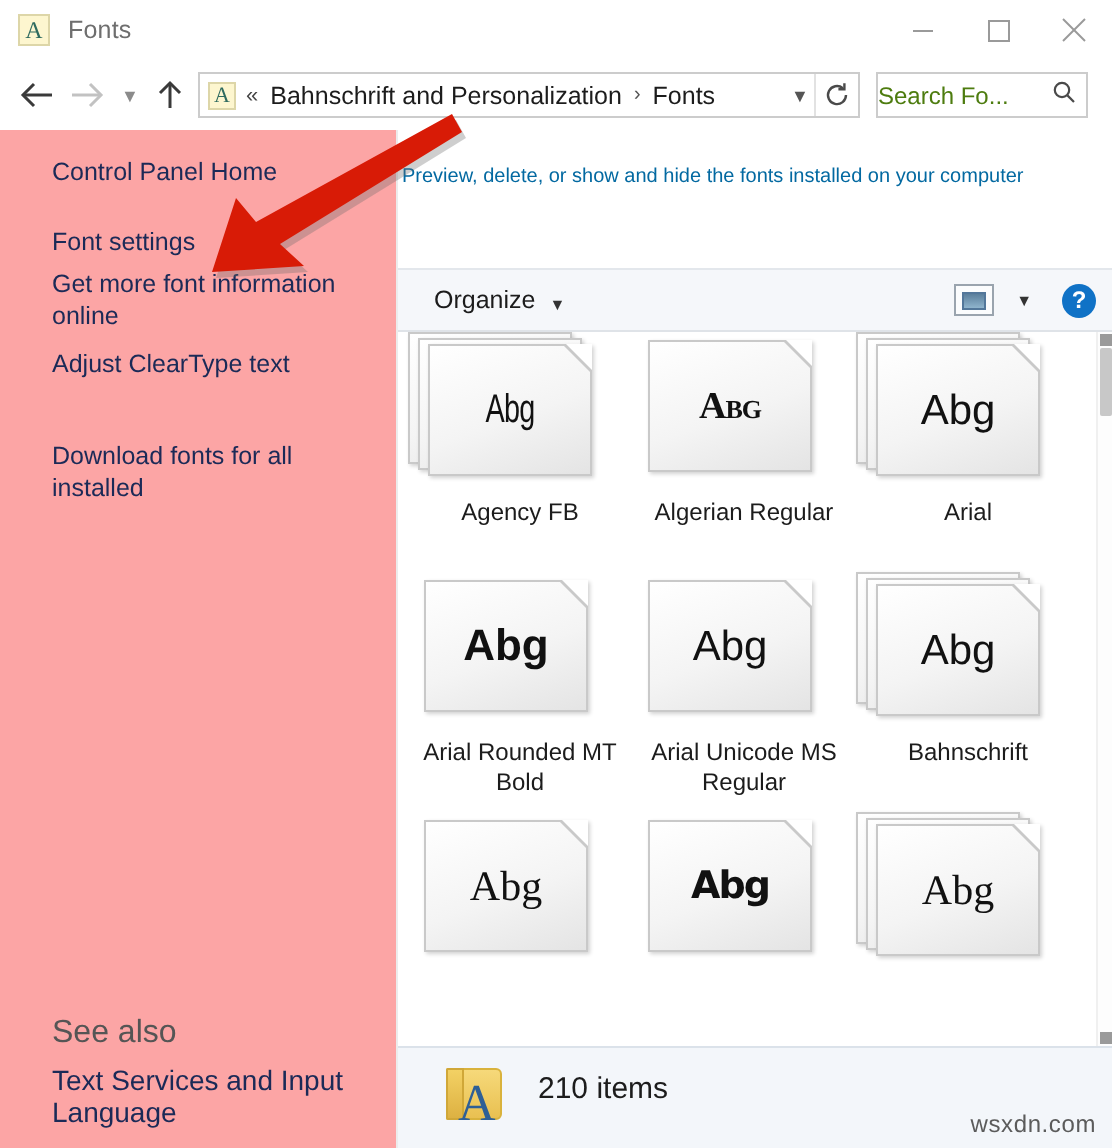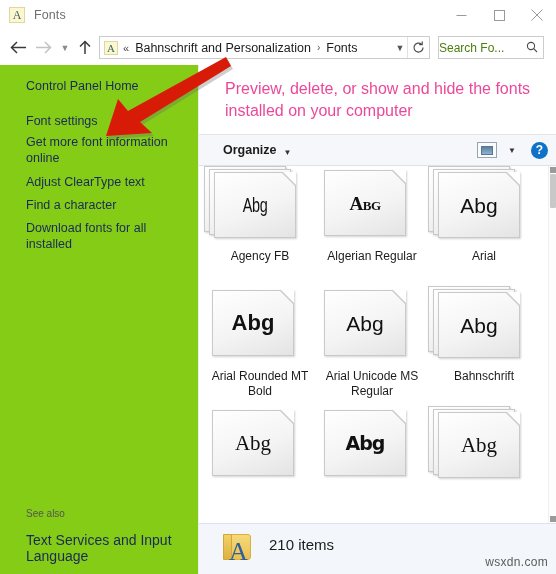--- a/index.html
+++ b/index.html
@@ -173,21 +173,21 @@
     position: absolute; right: 5px; top: 50%;
     transform: translateY(-50%);
     color: #555;
   }
 
   
   .leftpane {
     position: absolute;
     left: 0; top: 65px;
     width: 199px; height: 509px;
-    background: #84cc16;
+    background: #fca5a5;
     border-right: 1px solid #ececec;
     box-sizing: border-box;
   }
   .nav-link {
     position: absolute;
     left: 26px;
     font-size: 12.5px;
     color: #1b2a57;
     line-height: 16px;
     width: 165px;
@@ -196,65 +196,64 @@
   .nav-link.cph  { top: 13px; }
   .nav-link.fs   { top: 48px; }
   .nav-link.gmfi { top: 69px; }
   .nav-link.act  { top: 109px; }
   .nav-link.fac  { top: 132px; }
   .nav-link.dffa { top: 155px; }
 
   .see-also-head {
     position: absolute;
     left: 26px; top: 443px;
-    font-size: 10px;
+    font-size: 16px;
     color: #555555;
   }
   .see-also-link {
     position: absolute;
     left: 26px; top: 467px;
     width: 160px;
     font-size: 14px;
     color: #1b2a57;
     line-height: 16px;
   }
 
   
   .mainpane {
     position: absolute;
     left: 199px; top: 65px;
     width: 357px; height: 509px;
     background: #ffffff;
   }
   .page-heading {
     position: absolute;
-    left: 26px; top: 13px;
+    left: 2px; top: 13px;
     width: 320px;
-    font-size: 16px;
-    color: #ec4899;
+    font-size: 10px;
+    color: #0369a1;
     line-height: 22px;
   }
   .toolbar {
     position: absolute;
     left: 0; top: 69px;
     width: 357px; height: 32px;
     background: #f5f7fa;
     border-top: 1px solid #e3e7ec;
     border-bottom: 1px solid #dfe3e8;
     box-sizing: border-box;
     display: flex;
     align-items: center;
   }
   .organize {
-    margin-left: 24px;
+    margin-left: 18px;
     font-size: 12.5px;
     color: #1c1c1c;
     display: flex;
     align-items: flex-end;
-    font-weight: bold;
   }
   .organize .caret {
     margin-left: 7px;
     font-size: 8px;
     color: #333;
   }
   .toolbar-right {
     position: absolute;
     right: 8px; top: 0; bottom: 0;
     display: flex;
@@ -541,21 +540,20 @@
         </svg>
       </div>
     </div>
   </div>
 
   <div class="leftpane">
     <div class="nav-link cph">Control Panel Home</div>
     <div class="nav-link fs">Font settings</div>
     <div class="nav-link gmfi">Get more font information online</div>
     <div class="nav-link act">Adjust ClearType text</div>
-    <div class="nav-link fac">Find a character</div>
     <div class="nav-link dffa">Download fonts for all installed</div>
 
     <div class="see-also-head">See also</div>
     <div class="see-also-link">Text Services and Input Language</div>
   </div>
 
   <div class="mainpane">
     <div class="page-heading">Preview, delete, or show and hide the fonts installed on your computer</div>
 
     <div class="toolbar">

